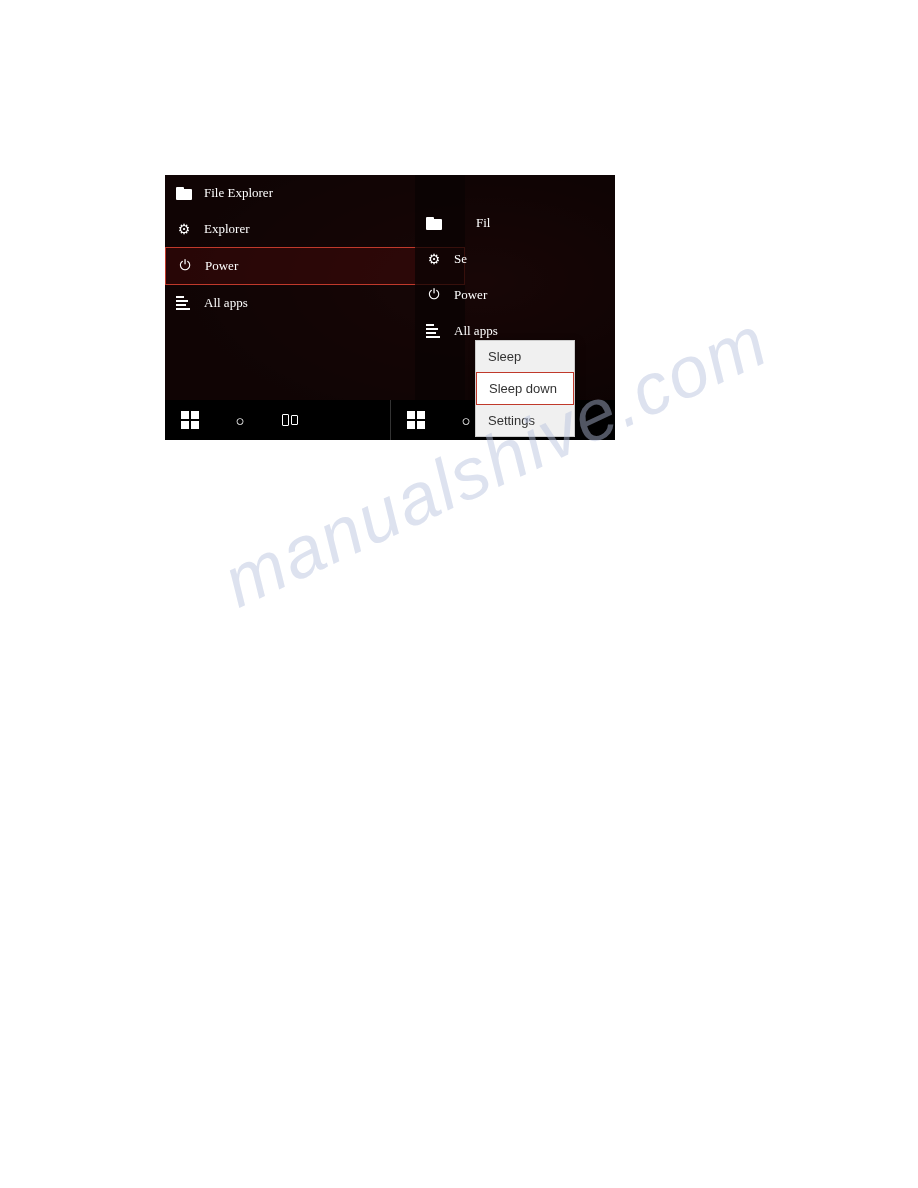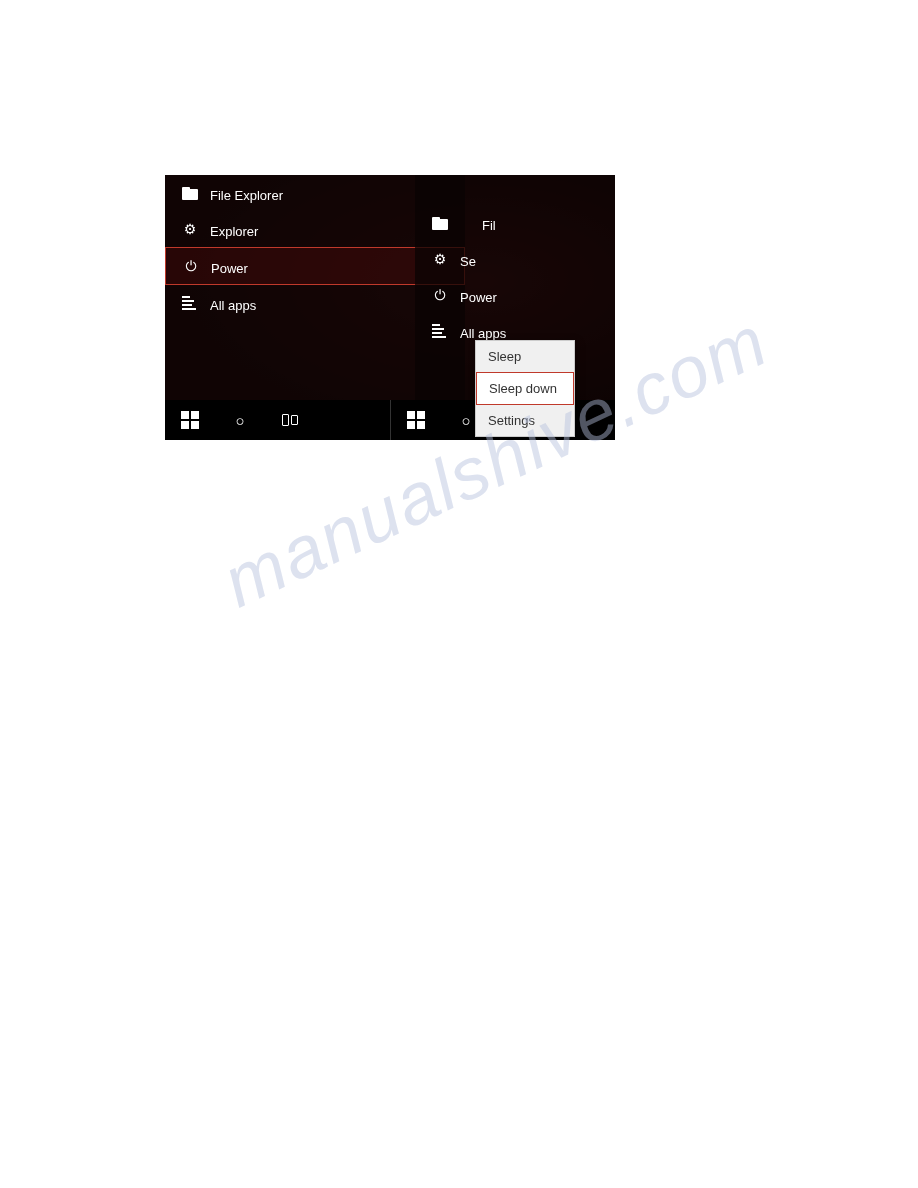--- a/index.html
+++ b/index.html
@@ -141,27 +141,28 @@
     .taskview-rect-small {
       width: 7px;
       height: 10px;
       border: 1.5px solid white;
       border-radius: 1px;
     }
 
     
     .menu-item {
       display: flex;
-      align-items: flex-end;
+      align-items: center;
       gap: 10px;
-      padding: 8px 15px;
+      padding: 8px 9px;
       color: white;
       font-size: 13px;
       cursor: pointer;
       white-space: nowrap;
+      font-family: Liberation Serif, serif;
     }
 
     .menu-item-icon {
       width: 20px;
       height: 20px;
       display: flex;
       align-items: center;
       justify-content: center;
       font-size: 14px;
       flex-shrink: 0;

